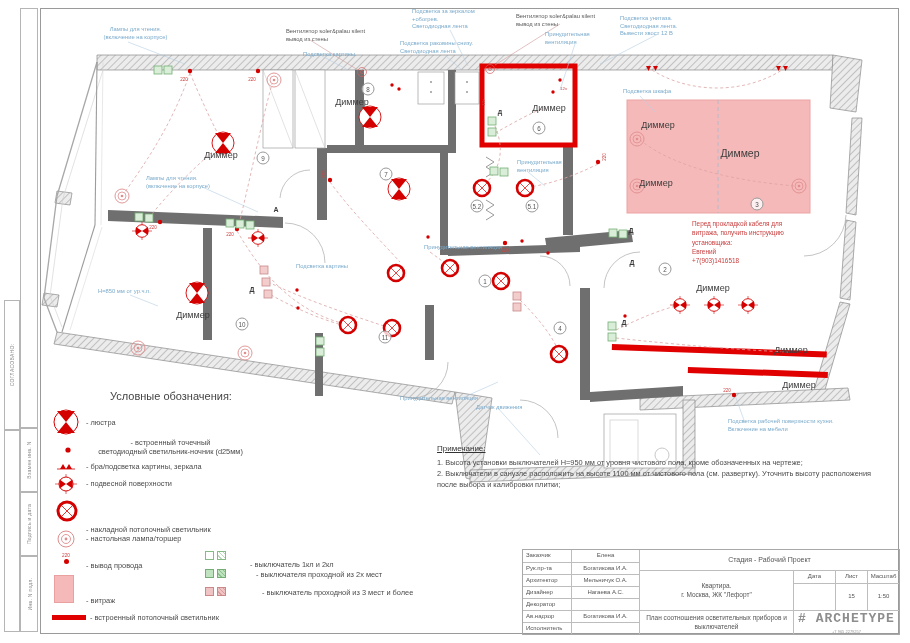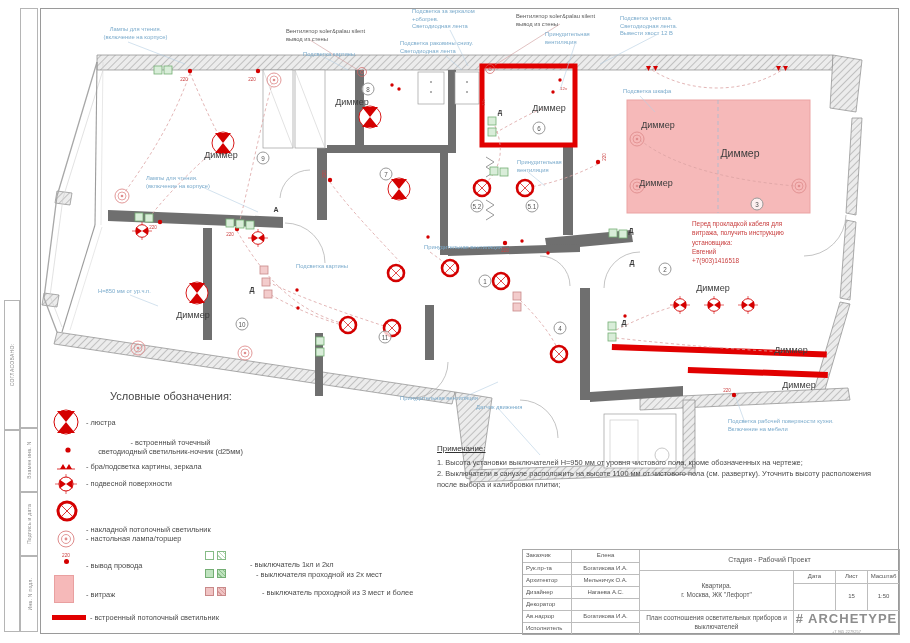--- a/index.html
+++ b/index.html
@@ -46,21 +46,21 @@
   .notes{position:absolute;left:437px;top:443px;width:452px;font-size:7.4px;color:#4a4a4a;line-height:1.5;}
   .notes .ntitle{font-size:8px;text-decoration:underline;margin-bottom:2px;color:#333;}
   .notes .nred{color:#c94040;text-decoration:underline;}
   
   .tb{position:absolute;left:522px;top:549px;width:376px;height:84px;border:1px solid #a8a8a8;
       box-sizing:content-box;font-size:6px;color:#555;}
   .cell{position:absolute;border-left:1px solid #bdbdbd;border-top:1px solid #bdbdbd;box-sizing:border-box;
         display:flex;align-items:center;justify-content:center;overflow:hidden;text-align:center;line-height:1.25;}
   .cell.lbl{justify-content:flex-start;padding-left:3px;}
   .cell.noL{border-left:none;} .cell.noT{border-top:none;}
-  .brand{font-size:13px;font-weight:bold;letter-spacing:1px;color:#8d8d8d;}
+  .brand{font-size:13px;font-weight:bold;letter-spacing:1px;color:#8d8d8d;font-family:Liberation Mono, monospace;}
   .brandphone{font-size:4px;color:#9a9a9a;margin-top:1px;}
 </style>
 </head>
 <body>
 
 <div class="sheet">
 
   <svg class="plan-svg" viewBox="0 0 910 643">
     <defs>
       <pattern id="h1" width="5" height="5" patternUnits="userSpaceOnUse" patternTransform="rotate(45)">
@@ -462,21 +462,21 @@
     </svg>
     <div class="litem" style="left:38px;top:146px;">- настольная лампа/торшер</div>
 
     <div class="wiresym" style="left:10px;top:165px;width:16px;">
       <span>220</span>
       <div class="wd"></div>
     </div>
     <div class="litem" style="left:38px;top:173px;">- вывод провода</div>
 
     <div class="vitr-sw" style="left:6px;top:187px;"></div>
-    <div class="litem" style="left:38px;top:202px;">- витраж</div>
+    <div class="litem" style="left:38px;top:208px;">- витраж</div>
 
     <div class="redbar" style="left:4px;top:227px;width:34px;"></div>
     <div class="litem" style="left:42px;top:225px;">- встроенный потолочный светильник</div>
 
     <div style="position:absolute;left:157px;top:162px;">
       <span class="sw-sq sw1a"></span><span class="sw-sq sw1b"></span>
     </div>
     <div class="litem" style="left:202px;top:172px;">- выключатель 1кл и 2кл</div>
     <div style="position:absolute;left:157px;top:180px;">
       <span class="sw-sq sw2a"></span><span class="sw-sq sw2b"></span>

